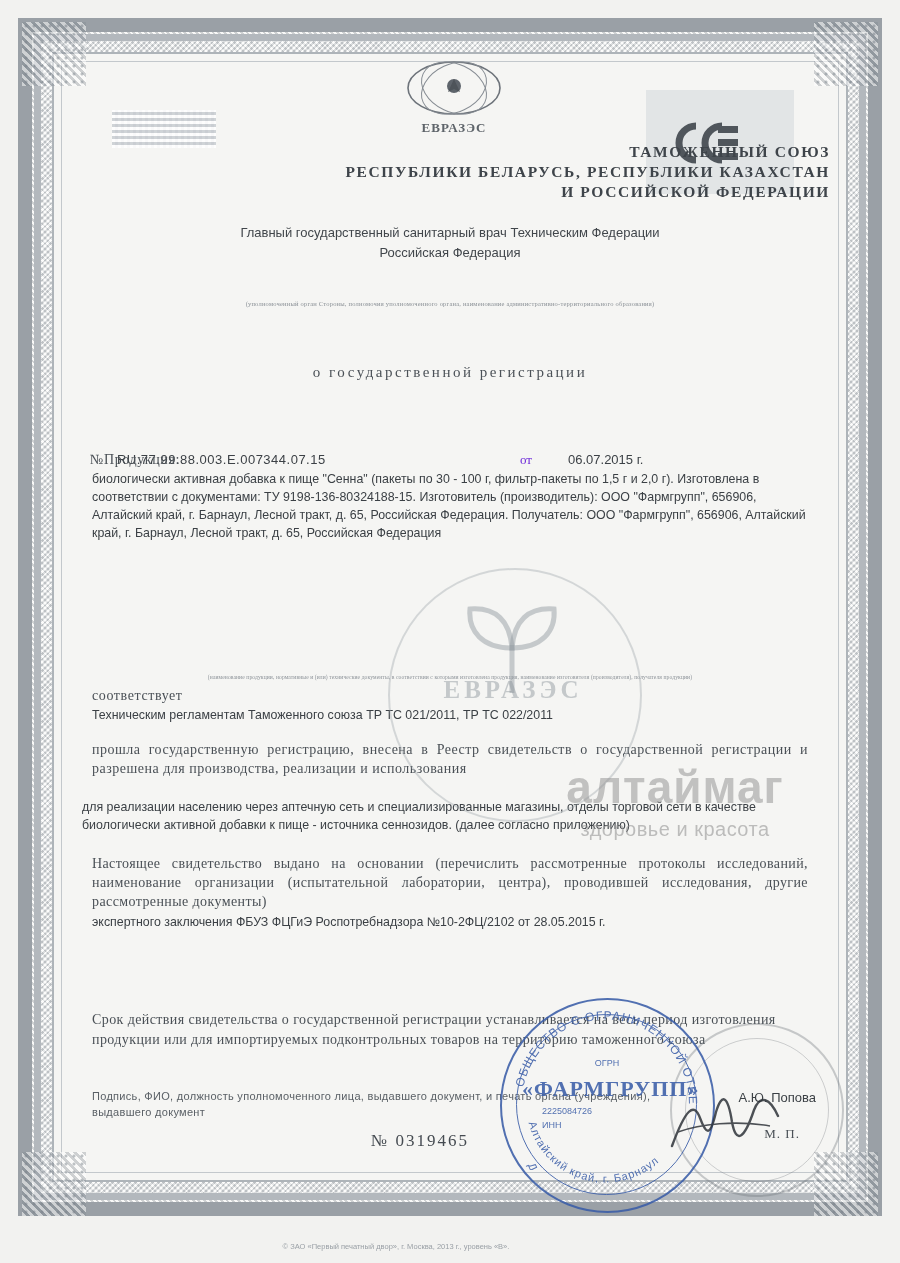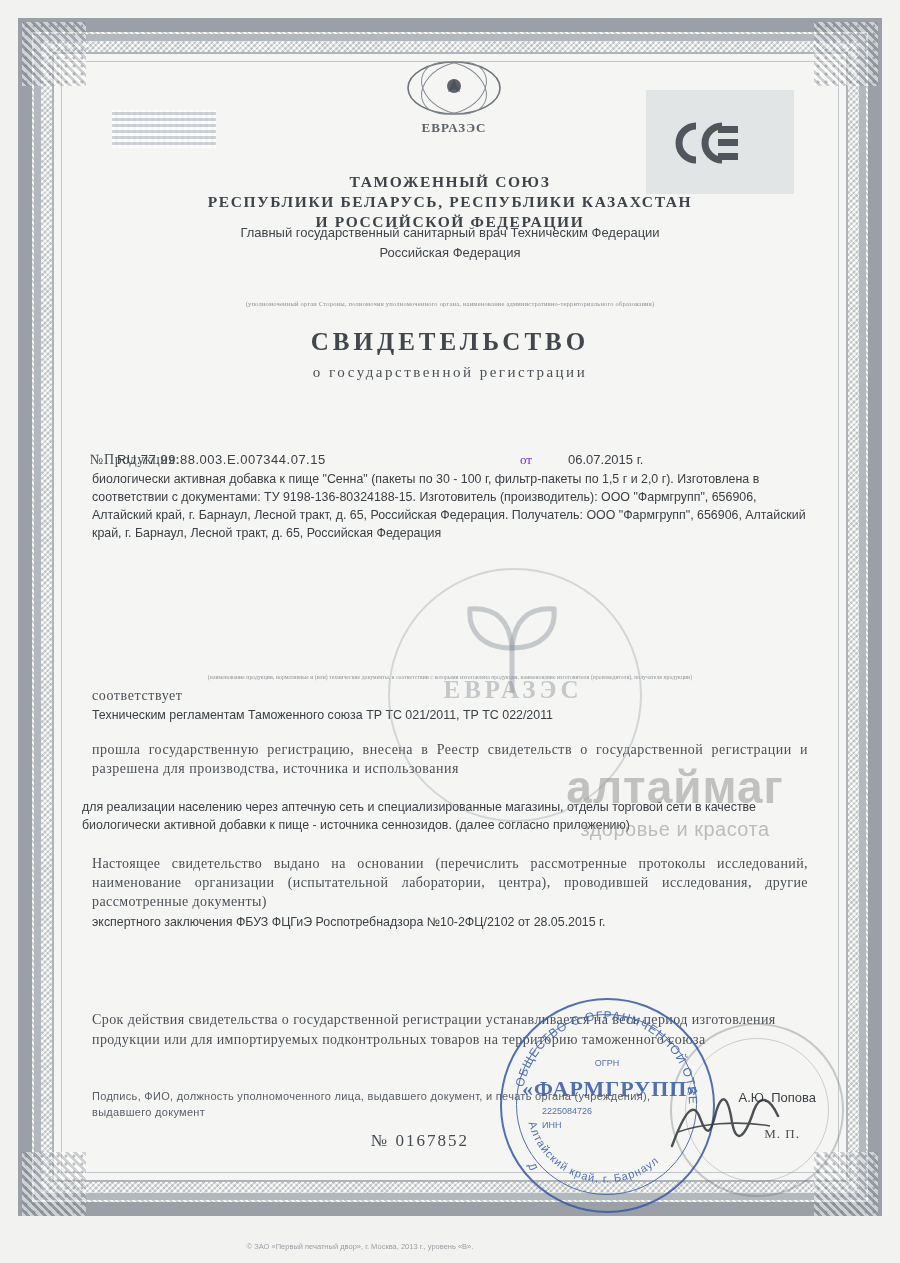--- a/index.html
+++ b/index.html
@@ -117,23 +117,23 @@
   .holo2 {
     position: absolute;
     right: 36px; top: 42px;
     width: 148px; height: 104px;
     background: rgba(205,210,214,.45);
   }
 
   
   .title-block {
     position: absolute;
-    left: 0; top: 124px;
+    left: 0; top: 94px;
     width: 760px;
-    text-align: center;
+    text-align: right;
   }
   .t1 {
     font-family: "Liberation Serif", serif;
     font-size: 15.5px;
     letter-spacing: 1.6px;
     font-weight: bold;
     color: #3e444a;
     line-height: 20px;
   }
   .subtitle-block {
@@ -342,20 +342,21 @@
   }
 
   .footer-print {
     position: absolute;
     left: 0; bottom: 12px;
     width: 720px;
     text-align: center;
     font-family: "Liberation Sans", sans-serif;
     font-size: 7.5px;
     color: #9aa0a6;
+    padding-left: 36px;
   }
 
   
   .wm-ring {
     position: absolute;
     left: 318px; top: 520px;
     width: 250px; height: 250px;
     border-radius: 50%;
     border: 2px solid rgba(150,157,164,.35);
     pointer-events: none;
@@ -509,50 +510,49 @@
       <div class="t1">И РОССИЙСКОЙ ФЕДЕРАЦИИ</div>
     </div>
 
     <div class="subtitle-block">
       <div>Главный государственный санитарный врач Техническим Федерации</div>
       <div>Российская Федерация</div>
     </div>
 
     <div class="tiny-note">(уполномоченный орган Стороны, полномочия уполномоченного органа, наименование административно-территориального образования)</div>
 
-    <div class="svid">СВИДЕТЕЛЬСТВО</div>
     <div class="svid-sub">о государственной регистрации</div>
 
     <div class="num-row">
       <span class="no-sign">№</span>
       <span class="num">RU.77.99.88.003.Е.007344.07.15</span>
       <span class="ot">от</span>
       <span class="date">06.07.2015 г.</span>
     </div>
 
     <div class="label-serif prod-label">Продукция:</div>
     <div class="prod-text">биологически активная добавка к пище "Сенна" (пакеты по 30 - 100 г, фильтр-пакеты по 1,5 г и 2,0 г). Изготовлена в соответствии с документами: ТУ 9198-136-80324188-15. Изготовитель (производитель): ООО "Фармгрупп", 656906, Алтайский край, г. Барнаул, Лесной тракт, д. 65, Российская Федерация. Получатель: ООО "Фармгрупп", 656906, Алтайский край, г. Барнаул, Лесной тракт, д. 65, Российская Федерация</div>
 
     <div class="fineprint">(наименование продукции, нормативные и (или) технические документы, в соответствии с которыми изготовлена продукция, наименование изготовителя (производителя), получателя продукции)</div>
 
     <div class="label-serif sootv-label">соответствует</div>
     <div class="sootv-text">Техническим регламентам Таможенного союза ТР ТС 021/2011, ТР ТС 022/2011</div>
 
-    <div class="reg-text">прошла государственную регистрацию, внесена в Реестр свидетельств о государственной регистрации и разрешена для производства, источника и использования</div>
+    <div class="reg-text">прошла государственную регистрацию, внесена в Реестр свидетельств о государственной регистрации и разрешена для производства, реализации и использования</div>
     <div class="reg-detail">для реализации населению через аптечную сеть и специализированные магазины, отделы торговой сети в качестве биологически активной добавки к пище - источника сеннозидов. (далее согласно приложению)</div>
 
     <div class="basis-text">Настоящее свидетельство выдано на основании (перечислить рассмотренные протоколы исследований, наименование организации (испытательной лаборатории, центра), проводившей исследования, другие рассмотренные документы)</div>
     <div class="basis-detail">экспертного заключения ФБУЗ ФЦГиЭ Роспотребнадзора №10-2ФЦ/2102 от 28.05.2015 г.</div>
 
     <div class="validity">Срок действия свидетельства о государственной регистрации устанавливается на весь период изготовления продукции или для импортируемых подконтрольных товаров на территорию таможенного союза</div>
 
     <div class="sign-block">Подпись, ФИО, должность уполномоченного лица, выдавшего документ, и печать органа (учреждения), выдавшего документ</div>
     <div class="signer-name">А.Ю. Попова</div>
     <div class="mp">М. П.</div>
-    <div class="blank-number">№ 0167852</div>
+    <div class="blank-number">№ 0319465</div>
 
     <div class="wm-ring"></div>
     <div class="wm-leaf">
       <svg width="120" height="110" viewBox="0 0 120 110" aria-hidden="true">
         <path d="M60 100 L60 52" stroke="rgba(150,157,164,.5)" stroke-width="5" fill="none"></path>
         <path d="M60 55 C30 55 16 38 18 16 C44 14 58 28 60 55 Z" fill="none" stroke="rgba(150,157,164,.5)" stroke-width="5"></path>
         <path d="M60 55 C90 55 104 38 102 16 C76 14 62 28 60 55 Z" fill="none" stroke="rgba(150,157,164,.5)" stroke-width="5"></path>
       </svg>
     </div>
     <div class="wm-evrazes">ЕВРАЗЭС</div>

